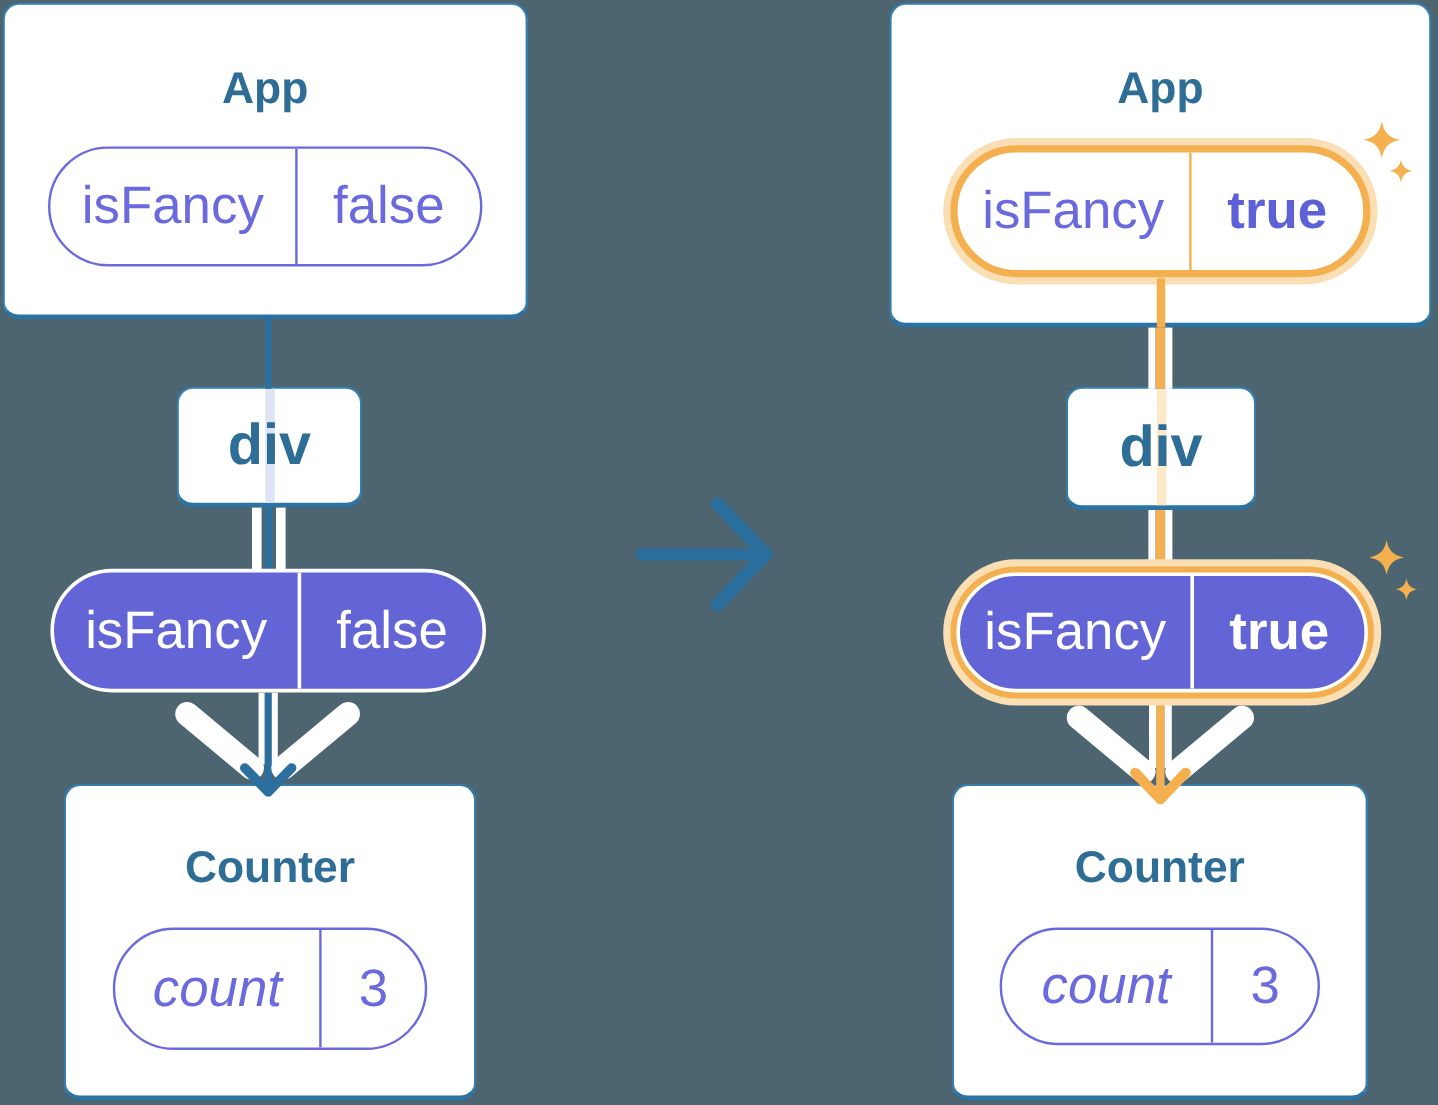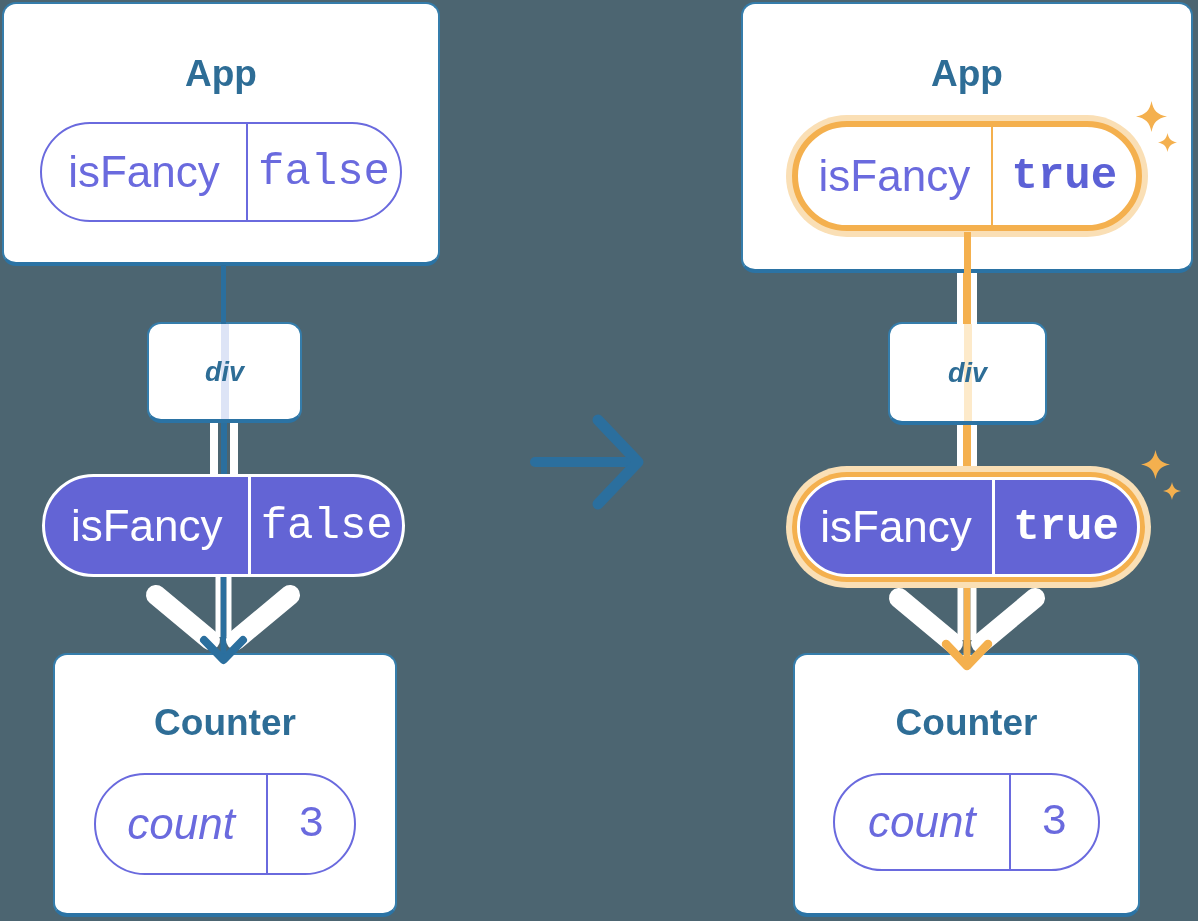--- a/index.html
+++ b/index.html
@@ -12,32 +12,32 @@
   .card{
     position:absolute;background:#fff;box-sizing:border-box;
     border:2px solid var(--card_border);
     border-bottom:4px solid var(--card_border_bottom);
     border-radius:14px;
     display:flex;flex-direction:column;align-items:center;
     z-index:1;
   }
   .title{color:var(--title_text);font-weight:600;font-size:37px;line-height:44px;}
   .card.small{justify-content:center;}
-  .card.small .title{font-size:27px;line-height:44px;position:relative;z-index:1;font-style:italic;}
+  .card.small .title{font-size:48px;line-height:44px;position:relative;z-index:1;}
   .thru{position:absolute;top:0;bottom:0;left:50%;transform:translateX(-50%);width:8px;z-index:0;}
 
   
   .pill{
     display:flex;align-items:stretch;box-sizing:border-box;
     border-radius:60px;overflow:hidden;
   }
   .pill .cell{display:flex;align-items:center;justify-content:center;font-size:44px;}
   .pill .key{width:57%;}
   .pill.counts .key{width:66%;font-style:italic;}
-  .pill .val{flex:1;font-family:Liberation Mono, monospace;}
+  .pill .val{flex:1;}
   .pill.outline{background:#fff;border:2px solid var(--purple);color:var(--purple);}
   .pill.outline .val{border-left:2px solid var(--purple);}
   .pill.hl-outline{
     background:#fff;border:6px solid var(--orange);color:var(--purple);
     box-shadow:0 0 0 6px var(--orange_glow);
     position:relative;z-index:3;border-radius:55px;overflow:hidden;
   }
   .pill.hl-outline .val{border-left:2px solid var(--orange);}
   .pill.solid{
     position:absolute;background:var(--purple_fill);

